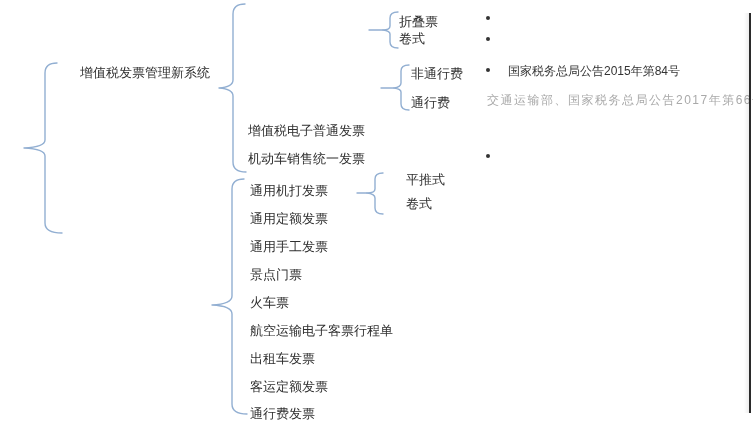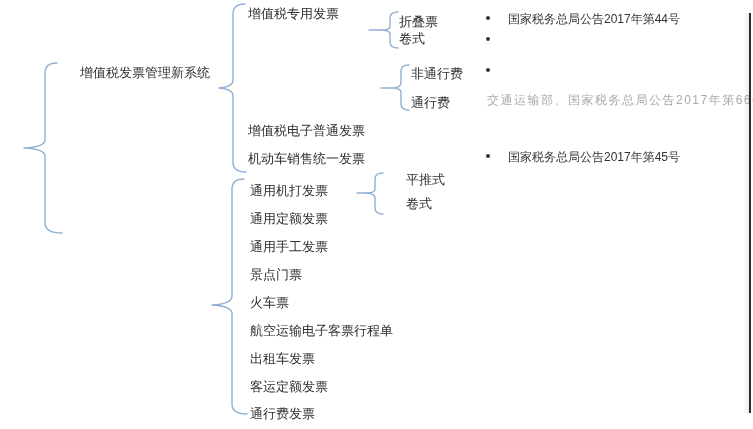--- a/index.html
+++ b/index.html
@@ -35,21 +35,20 @@
 
     <path class="brace" d="M409,65 Q401,65 401,71 L401,83 Q401,87 394,88 Q401,89 401,92 L401,104 Q401,110 409,110"></path>
     <path class="brace" d="M381,88 L394,88"></path>
 
     <path class="brace" d="M383,173 Q375,173 375,179 L375,189 Q375,193 367,193 Q375,194 375,198 L375,208 Q375,214 383,214"></path>
     <path class="brace" d="M357,193 L367,193"></path>
   </svg>
 
   <div class="lbl" style="left:80px;top:65px">增值税发票管理新系统</div>
 
-  <div class="lbl" style="left:248px;top:6px">增值税专用发票</div>
   <div class="lbl" style="left:248px;top:123px">增值税电子普通发票</div>
   <div class="lbl" style="left:248px;top:151px">机动车销售统一发票</div>
 
   <div class="lbl" style="left:399px;top:14px">折叠票</div>
   <div class="lbl" style="left:399px;top:31px">卷式</div>
   <div class="lbl" style="left:411px;top:66px">非通行费</div>
   <div class="lbl" style="left:411px;top:95px">通行费</div>
   <div class="lbl" style="left:406px;top:172px">平推式</div>
   <div class="lbl" style="left:406px;top:196px">卷式</div>
 
@@ -57,27 +56,26 @@
   <div class="lbl" style="left:250px;top:211px">通用定额发票</div>
   <div class="lbl" style="left:250px;top:239px">通用手工发票</div>
   <div class="lbl" style="left:250px;top:267px">景点门票</div>
   <div class="lbl" style="left:250px;top:295px">火车票</div>
   <div class="lbl" style="left:250px;top:323px">航空运输电子客票行程单</div>
   <div class="lbl" style="left:250px;top:351px">出租车发票</div>
   <div class="lbl" style="left:250px;top:379px">客运定额发票</div>
   <div class="lbl" style="left:250px;top:406px">通行费发票</div>
 
   <span class="dot" style="left:486px;top:16px"></span>
-  <div class="ann" style="left:508px;top:12px">国家税务总局公告2017年第44号</div>
 
   <span class="dot" style="left:486px;top:37px"></span>
 
   <span class="dot" style="left:486px;top:68px"></span>
+  <div class="ann" style="left:508px;top:64px">国家税务总局公告2015年第84号</div>
 
   <div class="ann muted" style="left:487px;top:93px">交通运输部、国家税务总局公告2017年第66号</div>
 
   <span class="dot" style="left:486px;top:154px"></span>
-  <div class="ann" style="left:508px;top:150px">国家税务总局公告2017年第45号</div>
 
   <div class="page-shadow"></div>
   <div class="page-edge"></div>
 
 </div>
 
 </body></html>

